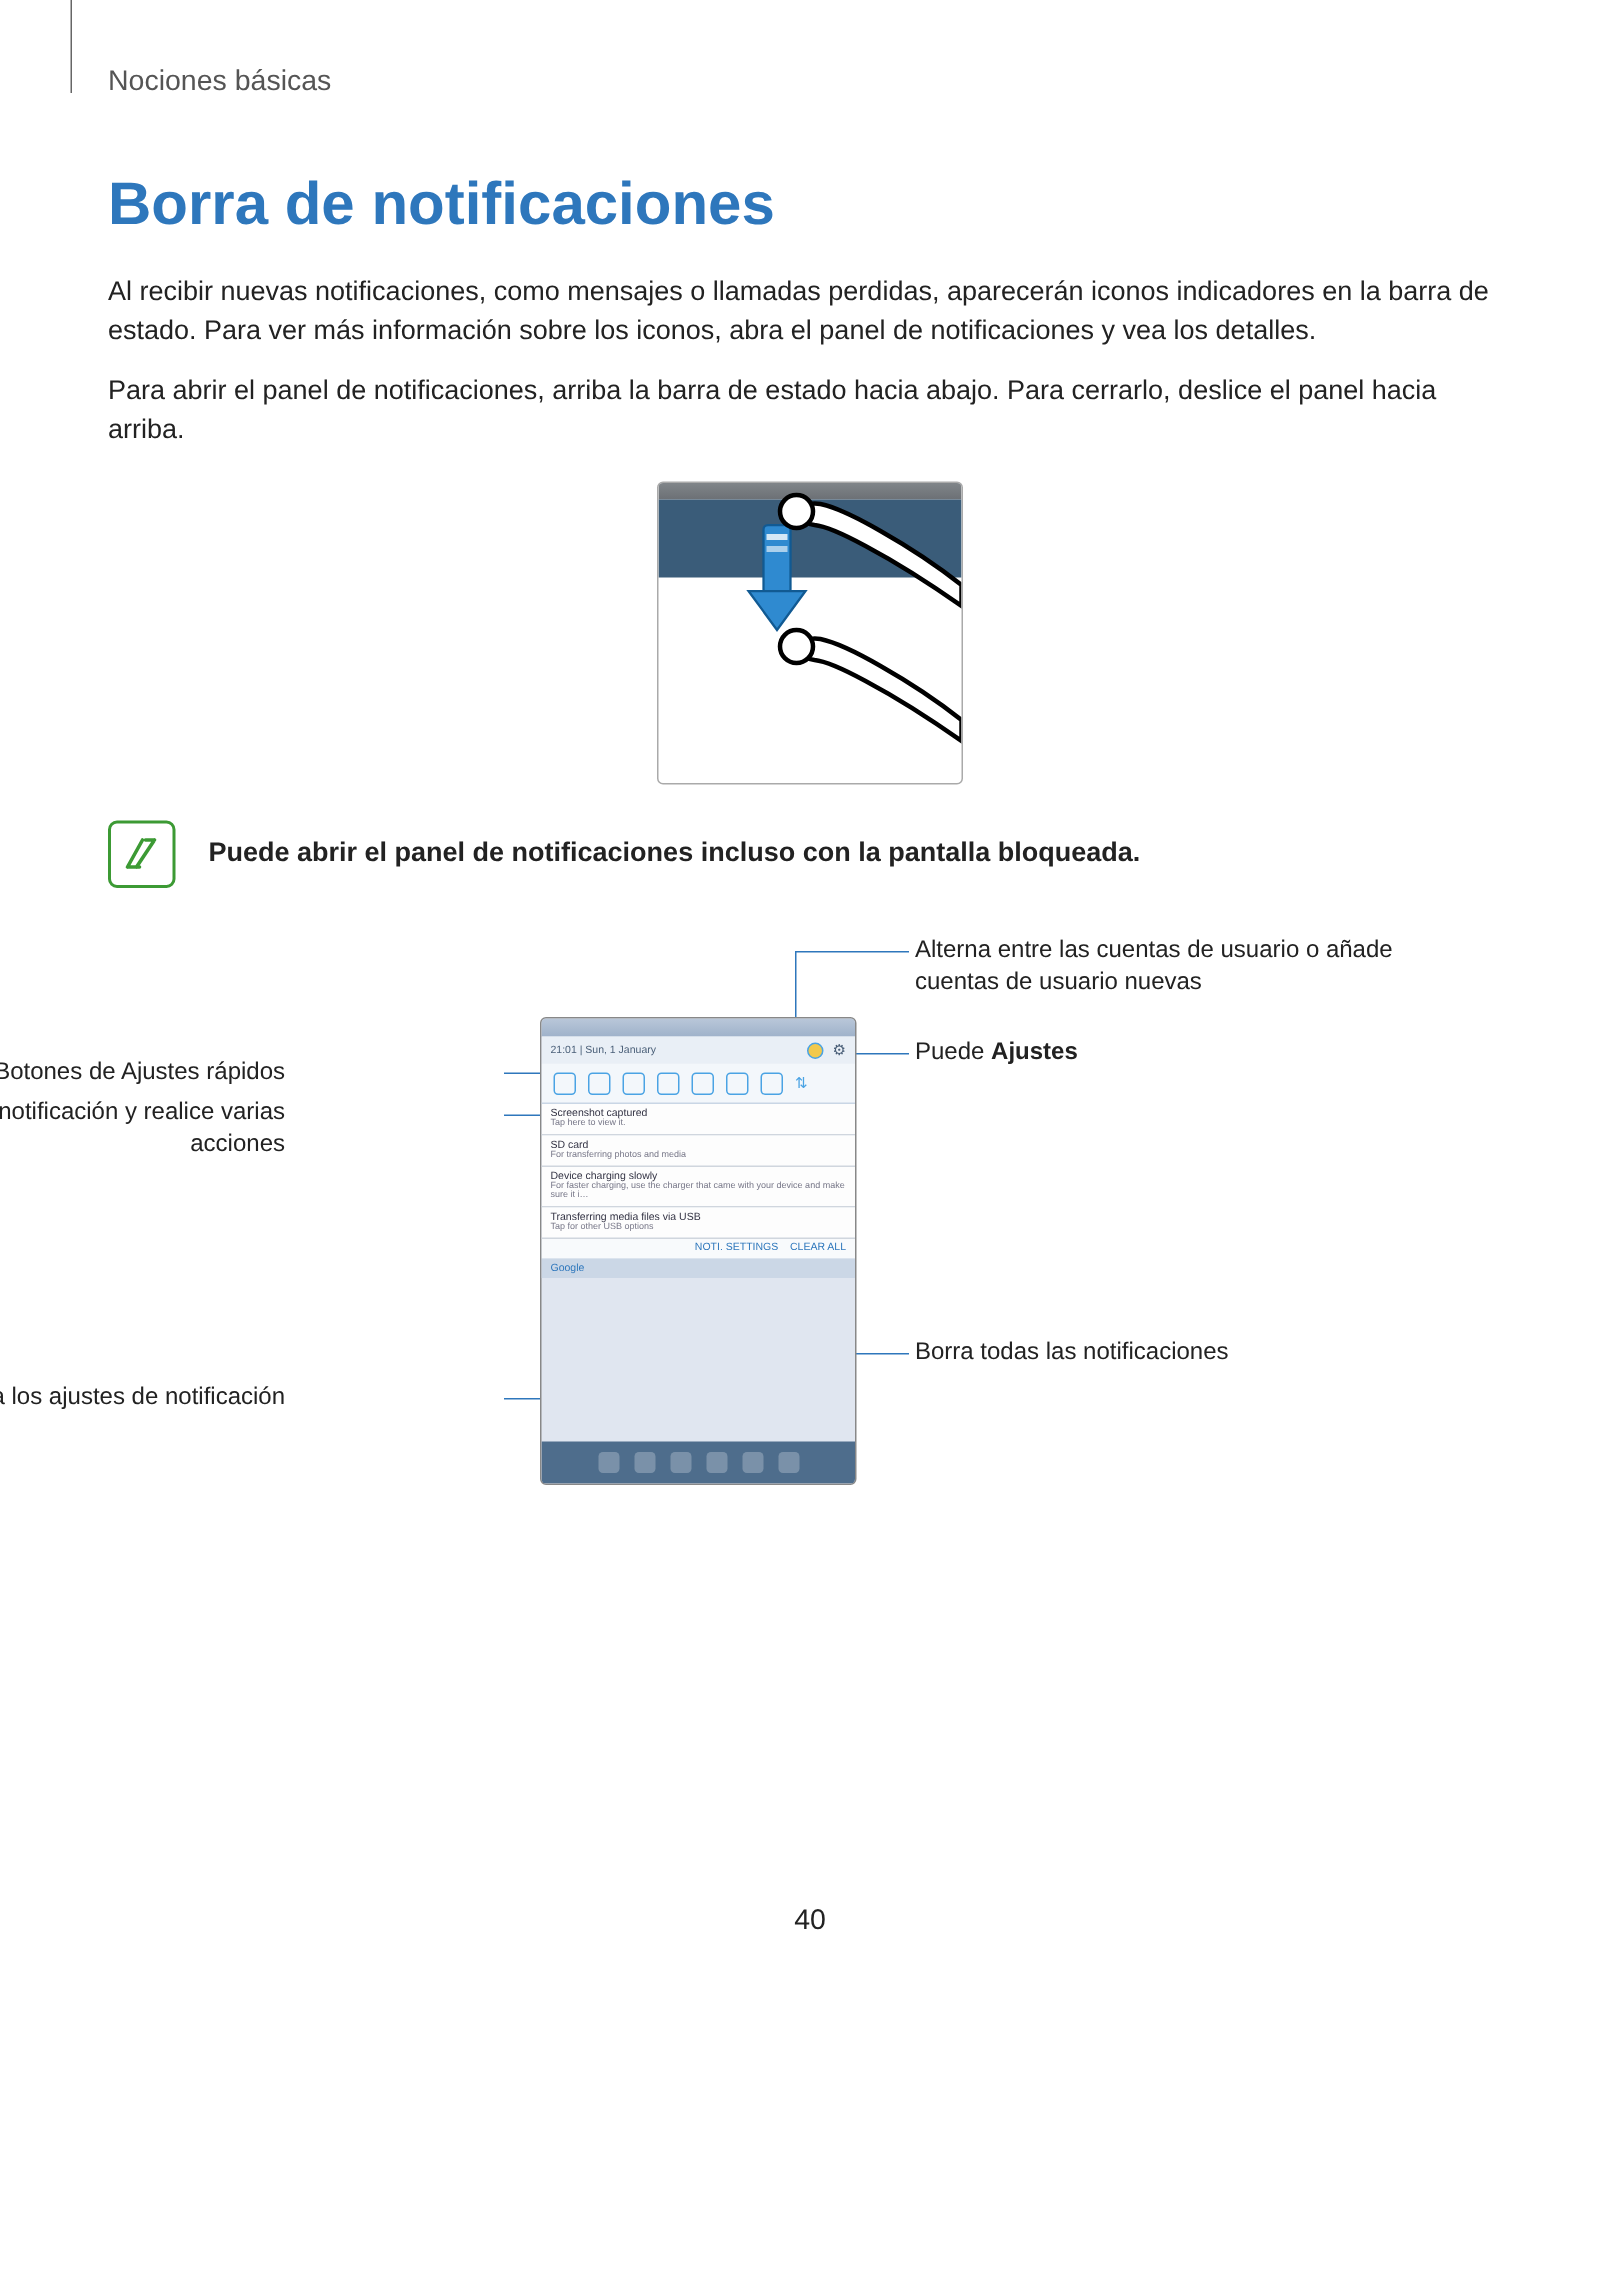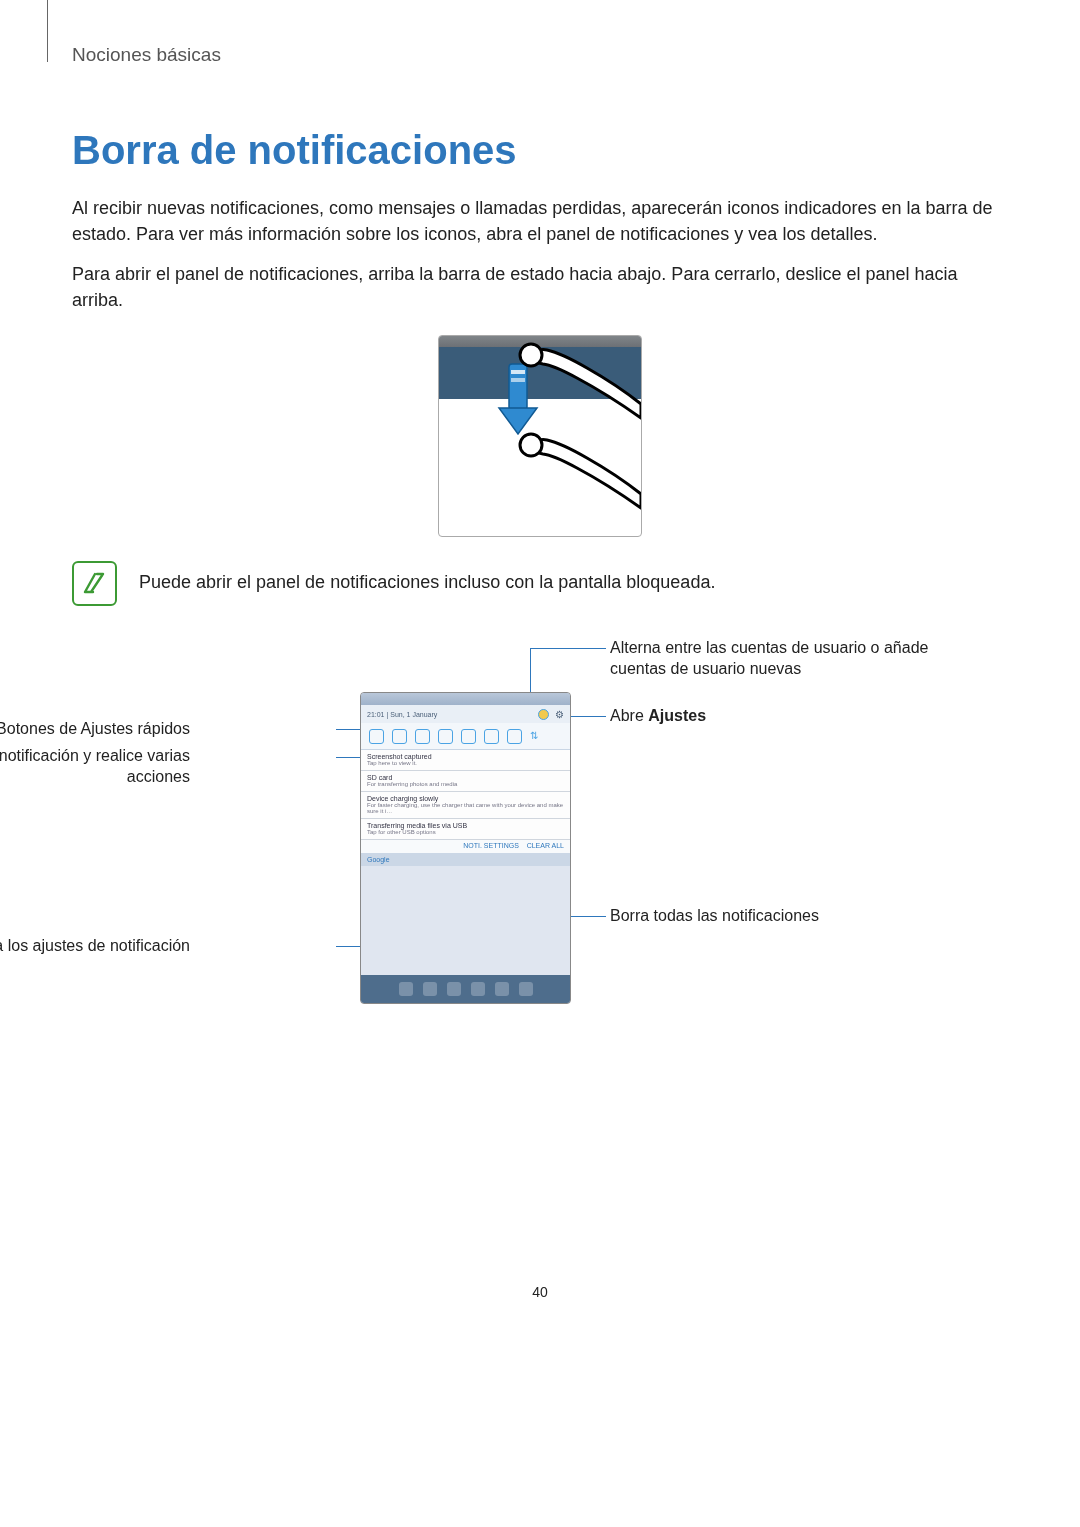--- a/index.html
+++ b/index.html
@@ -19,21 +19,21 @@
     position: absolute;
     left: 47px;
     top: 0;
     width: 1px;
     height: 62px;
     background: #666;
   }
   .section-name {
     font-size: 19px;
     color: #555;
-    margin: 8px 0 62px 0;
+    margin: 8px 0 48px 0;
   }
   h1 {
     color: #2e77bc;
     font-size: 40px;
     font-weight: 700;
     margin: 0 0 22px 0;
   }
   p {
     font-size: 18px;
     line-height: 1.45;
@@ -63,20 +63,21 @@
     position: absolute;
     top: 11px; left: 0; right: 0;
     height: 52px;
     background: #3a5c79;
   }
   .note-row {
     display: flex;
     align-items: flex-start;
     gap: 22px;
     margin: 16px 0 28px 0;
+    font-weight: bold;
   }
   .note-icon {
     width: 41px;
     height: 41px;
     border: 2px solid #3c9a34;
     border-radius: 6px;
     display: flex;
     align-items: center;
     justify-content: center;
     flex: 0 0 41px;
@@ -181,21 +182,21 @@
 
   .lead{
     position:absolute;
     height:1px;
     background:#2e77bc;
   }
   .lead.v{width:1px;height:auto;}
 
   .page-number{
     text-align:center;
-    font-size:14px;
+    font-size:19px;
     margin-top:260px;
   }
 </style>
 </head>
 <body>
 
 <div class="page">
   <div class="left-rule"></div>
 
   <div class="section-name">Nociones básicas</div>
@@ -232,21 +233,21 @@
       </svg>
     </div>
     <p>Puede abrir el panel de notificaciones incluso con la pantalla bloqueada.</p>
   </div>
 
 
   <div class="diagram-wrap">
 
     <div class="callout right" style="top:4px">Alterna entre las cuentas de usuario o añade cuentas de usuario nuevas</div>
     <div class="callout right" style="top:72px">
-      <span>Abre </span><b>Ajustes</b>
+      <span>Puede </span><b>Ajustes</b>
     </div>
     <div class="callout right" style="top:272px">Borra todas las notificaciones</div>
 
     <div class="callout left" style="top:85px">Botones de Ajustes rápidos</div>
     <div class="callout left" style="top:112px">Pulse una notificación y realice varias acciones</div>
     <div class="callout left" style="top:302px">Accede a los ajustes de notificación</div>
 
     <div class="lead" style="left:264px;top:95px;width:30px"></div>
     <div class="lead" style="left:264px;top:123px;width:30px"></div>
     <div class="lead" style="left:264px;top:312px;width:150px"></div>

